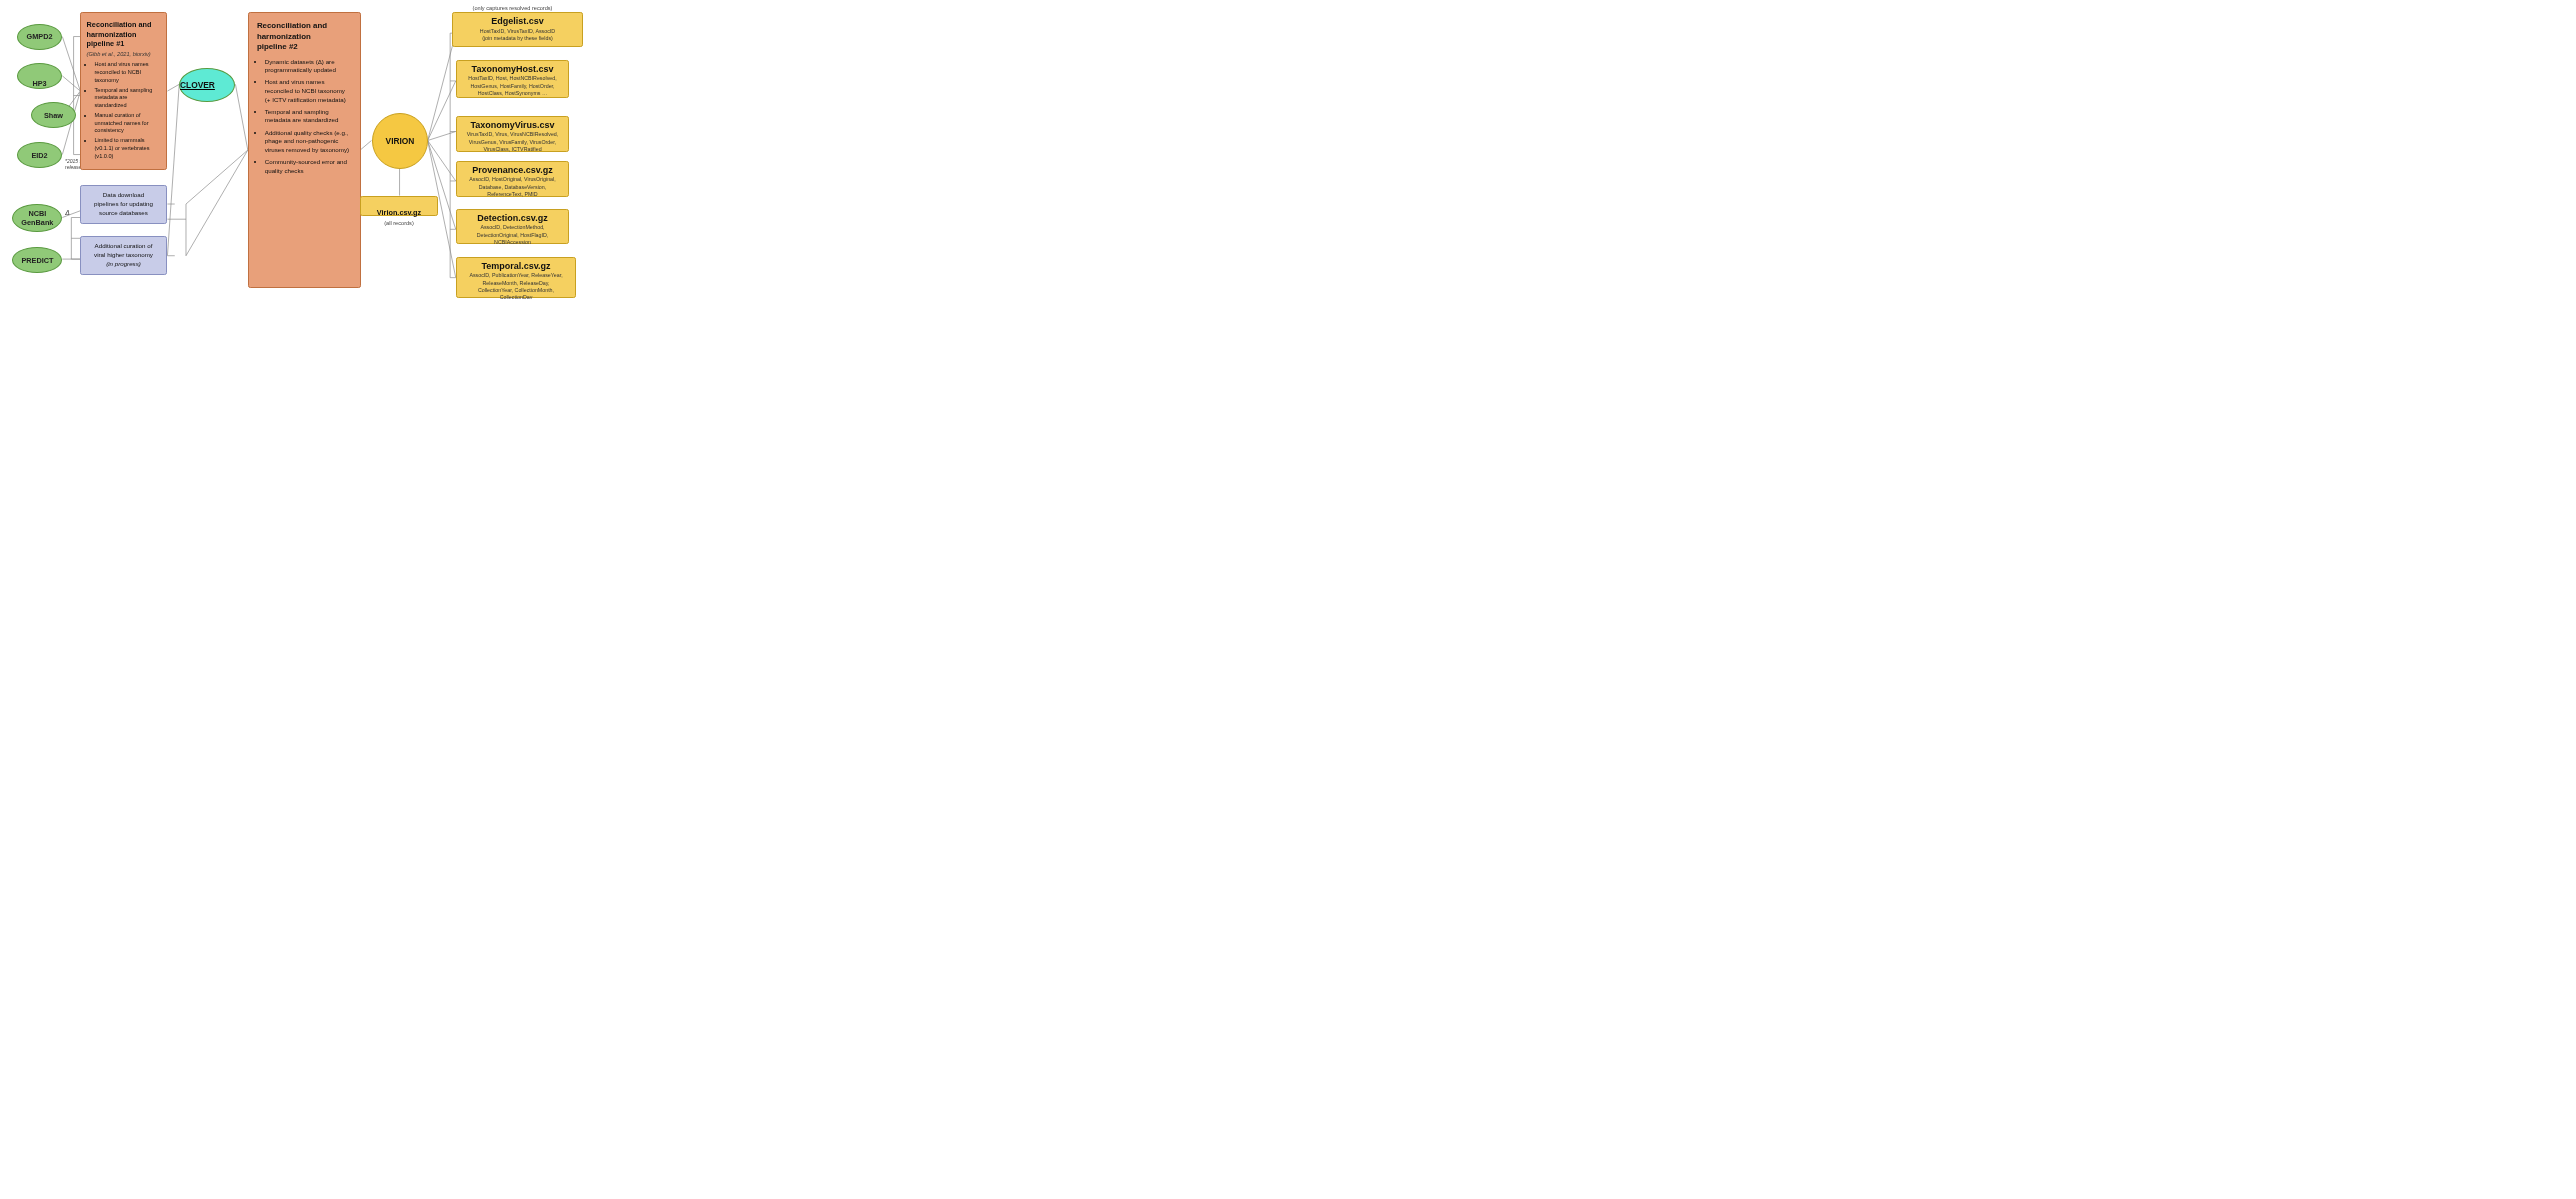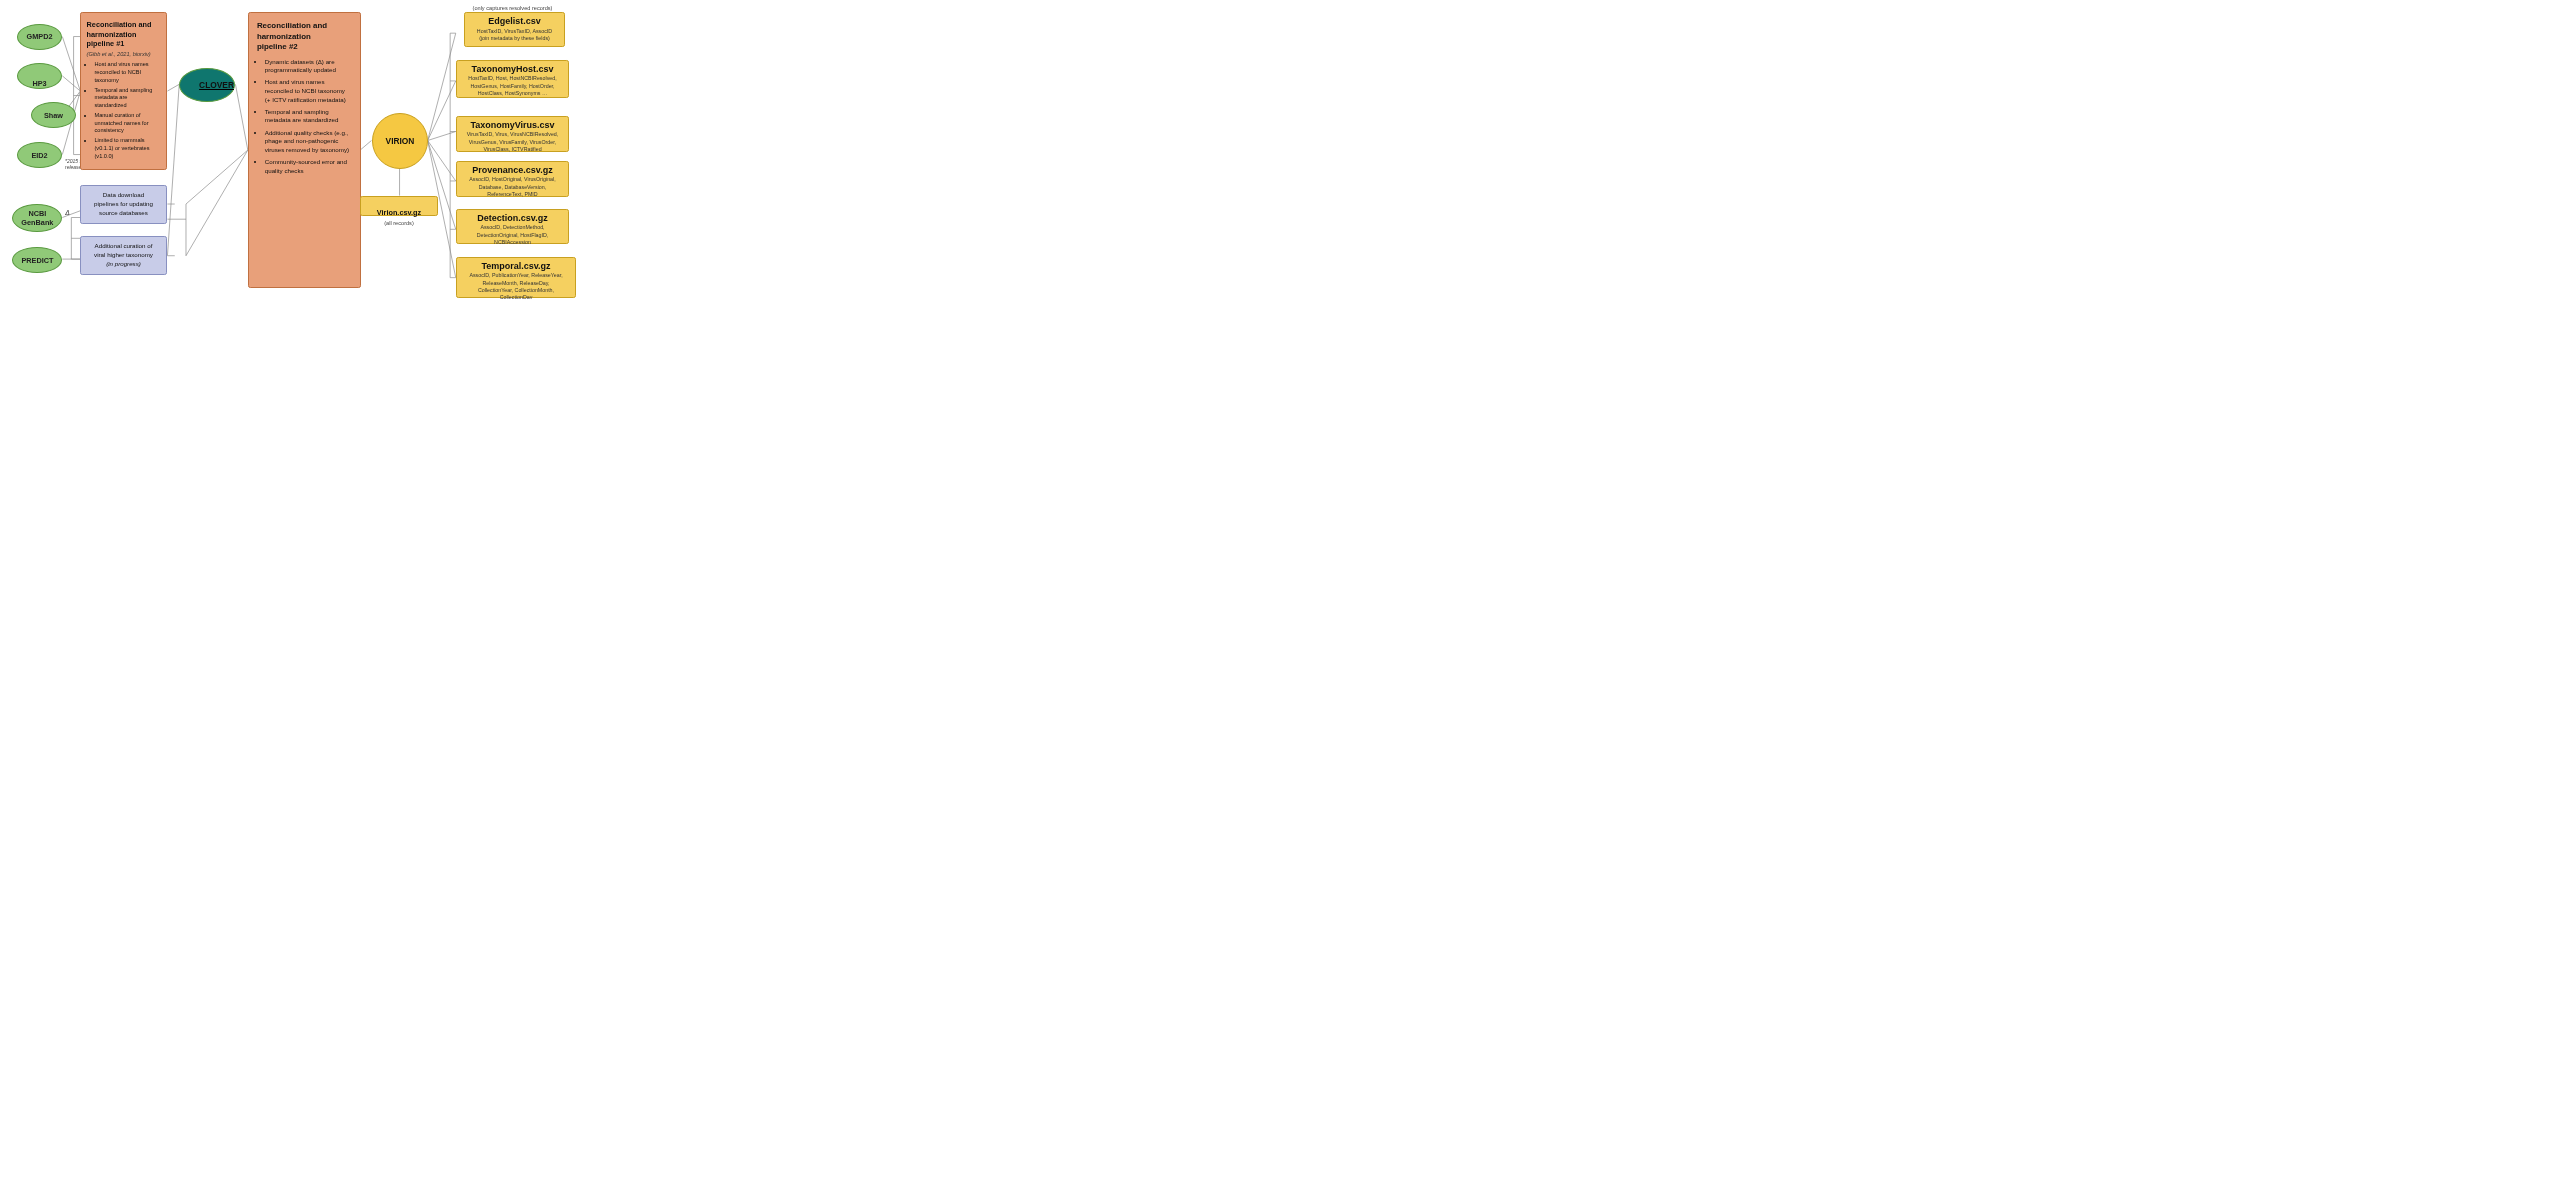--- a/index.html
+++ b/index.html
@@ -44,25 +44,25 @@
     }
     .box-yellow {
       position: absolute;
       background: #f5d060;
       border: 0.8px solid #c8a020;
       border-radius: 2.3px;
     }
     
     .clover-oval {
       position: absolute;
-      background: #0f766e;
+      background: #5eead4;
       border-radius: 50%;
       display: flex;
       align-items: center;
-      justify-content: flex-end;
+      justify-content: flex-start;
       border: 0.8px solid #5a9a40;
       text-decoration: underline;
     }
     
     .virion-circle {
       position: absolute;
       background: #f5c842;
       border-radius: 50%;
       display: flex;
       align-items: center;
@@ -259,21 +259,21 @@
     <span style="font-weight:700;font-size:7.3px;color:#111;margin-top:12px;">Virion.csv.gz</span>
   </div>
   <div style="position:absolute;left:360px;top:220px;width:78px;text-align:center;font-size:5.6px;color:#444;">
     (all records)
   </div>
 
   <div style="position:absolute;left:456px;top:4.5px;width:113px;text-align:center;font-size:5.6px;color:#444;">
     <span>(only captures resolved records)</span>
   </div>
 
-  <div class="box-yellow" style="left:464px;top:12.4px;width:101px;height:35px;padding:2.8px 4.5px;text-align:center;">
+  <div class="box-yellow" style="left:452px;top:12.4px;width:131px;height:35px;padding:2.8px 4.5px;text-align:center;">
     <div class="csv-title">Edgelist.csv</div>
     <div class="csv-body">HostTaxID, VirusTaxID, AssocID<br>(join metadata by these fields)</div>
   </div>
 
   <div class="box-yellow" style="left:456px;top:60px;width:113px;height:38px;padding:2.8px 4.5px;text-align:center;">
     <div class="csv-title">TaxonomyHost.csv</div>
     <div class="csv-body">HostTaxID, Host, HostNCBIResolved,<br>HostGenus, HostFamily, HostOrder,<br>HostClass, HostSynonyms …</div>
   </div>
 
   <div class="box-yellow" style="left:456px;top:116px;width:113px;height:36px;padding:2.8px 4.5px;text-align:center;">

